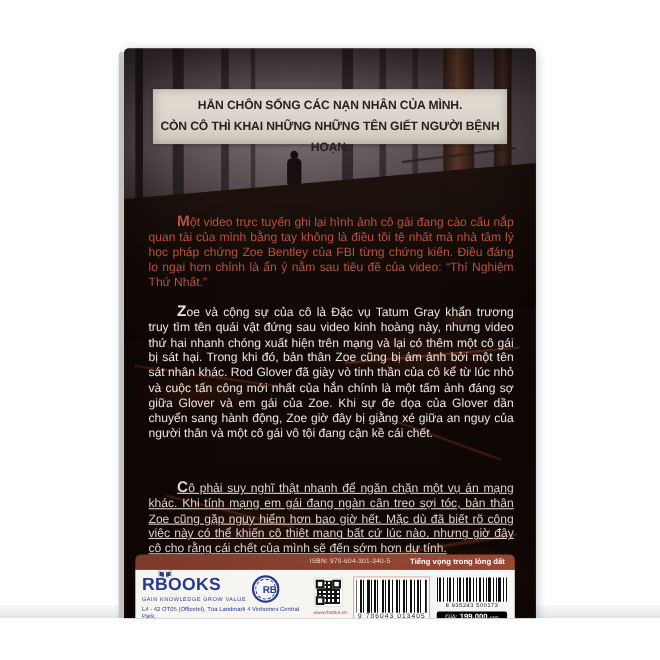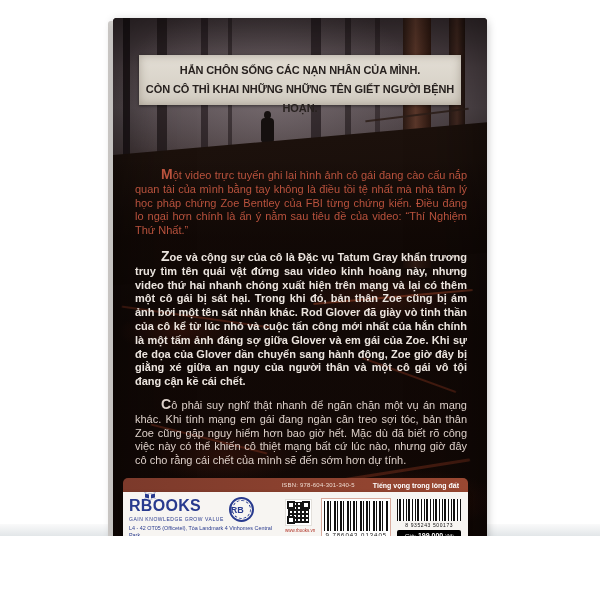--- a/index.html
+++ b/index.html
@@ -1,17 +1,17 @@
 <!DOCTYPE html>
 <html><head>
 <meta charset="utf-8">
 <style>
   html,body{margin:0;padding:0;background:#fff;}
   .stage{position:relative;width:600px;height:536px;background:#ffffff;overflow:hidden;
-         font-family:"Liberation Sans", sans-serif;}
+         font-family:"Liberation Sans", sans-serif;margin-top:26px;}
   .floor{position:absolute;left:0;right:0;bottom:0;height:12px;
          background:linear-gradient(180deg,#fafafa, #e2e6e8);}
   .page-edge{position:absolute;left:108px;top:21px;width:8px;height:555px;
          background:linear-gradient(90deg,#cfccc9,#efedeb);border-radius:3px 0 0 3px;}
   
   .book{position:absolute;left:113px;top:18px;width:374px;height:560px;border-radius:4px;
         overflow:hidden;background:#1b110d;box-shadow:0 3px 10px rgba(0,0,0,.28), inset 0 0 0 1px rgba(0,0,0,.35);}
   .forest{position:absolute;inset:0;
         background:
          radial-gradient(230px 150px at 42% 14%, rgba(142,130,134,.55), rgba(142,130,134,0) 68%),
@@ -56,43 +56,43 @@
   .banner{position:absolute;left:26px;top:37px;width:322px;height:50px;
         background:linear-gradient(180deg,#e3ded5,#d2ccc1);
         box-shadow:inset 0 0 10px rgba(110,100,85,.45), 0 1px 3px rgba(0,0,0,.5);
         color:#27211f;text-align:center;font-weight:700;font-size:11px;line-height:19px;
         letter-spacing:-.1px;padding-top:6px;box-sizing:border-box;}
   
   .para{position:absolute;left:22px;width:332px;margin:0;font-size:11px;line-height:13.8px;
         text-align:justify;text-indent:26px;}
   .para::first-letter{font-weight:700;font-size:14px;}
   .p1{top:150px;color:#b9523d;}
-  .p2{top:232px;color:#ebe4de;font-weight:bold;}
-  .p3{top:380px;color:#ded1ca;}
+  .p2{top:232px;color:#ebe4de;}
+  .p3{top:392px;color:#ded1ca;text-decoration:underline;}
   
   .isbn-strip{position:absolute;left:10px;top:460px;width:345px;height:14px;border-radius:5px 5px 0 0;
         background:linear-gradient(90deg,#7c3a2b,#9a4832);display:flex;align-items:center;
         justify-content:flex-end;gap:18px;padding:0 9px;box-sizing:border-box;}
   .isbn-txt{font-size:6px;color:#eedacf;letter-spacing:.2px;}
   .strip-title{font-size:7px;font-weight:700;color:#ffffff;}
   
   .pub-box{position:absolute;left:10px;top:474px;width:345px;height:63px;background:#f7f5f2;
         display:flex;align-items:flex-start;gap:6px;padding:5px 6px;box-sizing:border-box;
         box-shadow:0 2px 4px rgba(0,0,0,.4);}
   .pub-left{flex:0 0 150px;color:#283a8e;}
   .logo-row{display:flex;align-items:flex-start;gap:5px;}
   .rb-logo{position:relative;font-weight:700;font-size:16px;line-height:18px;letter-spacing:.3px;color:#283a8e;}
   .rb-book-icon{position:absolute;left:15px;top:-4px;width:12px;height:7px;}
   .rb-book-icon::before,.rb-book-icon::after{content:"";position:absolute;top:0;width:6px;height:6px;
         background:#283a8e;border:1px solid #f7f5f2;box-sizing:border-box;}
   .rb-book-icon::before{left:0;transform:skewY(14deg);}
   .rb-book-icon::after{right:0;transform:skewY(-14deg);}
   .pub-tagline{font-size:5px;letter-spacing:.55px;margin-top:1px;color:#283a8e;}
   .rb-stamp{width:25px;height:25px;border:2px solid #283a8e;border-radius:50%;box-sizing:border-box;
-        display:flex;align-items:center;justify-content:flex-start;position:relative;}
+        display:flex;align-items:center;justify-content:flex-end;position:relative;}
   .rb-stamp::before{content:"";position:absolute;inset:1px;border:1px dashed #283a8e;border-radius:50%;}
   .stamp-txt{font-size:9px;font-weight:700;color:#283a8e;}
   .addr{margin-top:3px;font-size:5.4px;line-height:7px;color:#283a8e;}
   .contact{display:flex;align-items:center;gap:2px;}
   .ci{font-size:6px;}
   .fb-ico{display:inline-block;width:6px;height:6px;background:#283a8e;color:#fff;border-radius:1px;
         font-size:5px;line-height:6px;text-align:center;font-weight:700;margin-left:4px;}
   .qr-block{flex:0 0 28px;margin-top:2px;}
   .qr{position:relative;width:27px;height:27px;background:#fff;border:1px solid #e3e0db;box-sizing:border-box;}
   .qr-inner{position:absolute;inset:2px;background:

